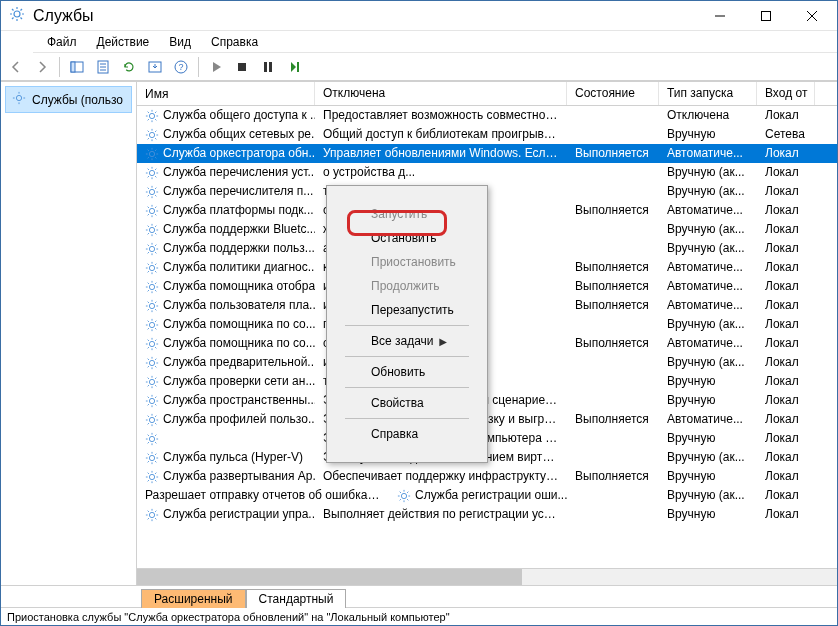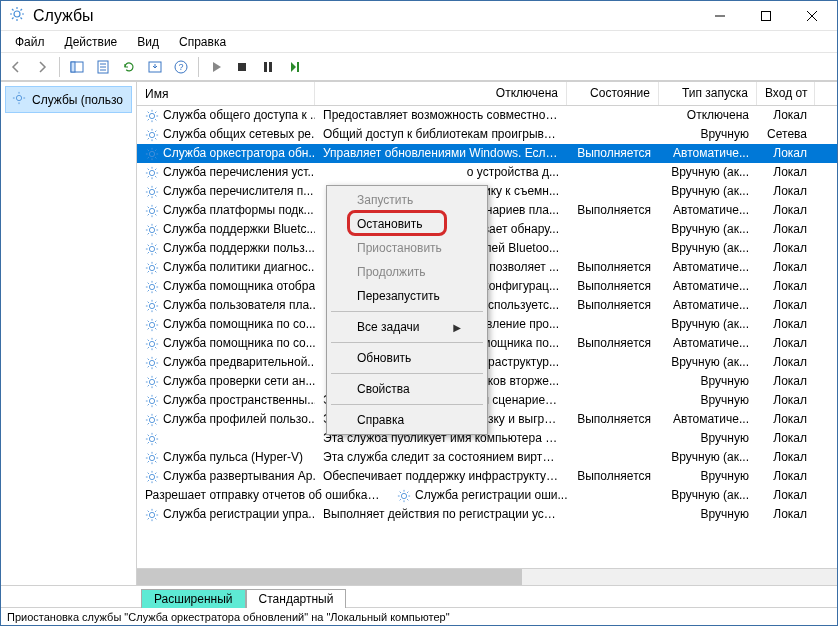--- a/index.html
+++ b/index.html
@@ -33,20 +33,21 @@
   .titlebar .winbtn svg { stroke:#000; stroke-width:1; fill:none; }
   
   .menubar {
     height: 22px;
     display:flex;
     align-items:center;
     gap: 4px;
     padding: 0 6px;
     background:#fff;
     border-bottom: 1px solid #e5e5e5;
+    margin-left: 32px;
   }
   .menubar .menuitem { padding: 2px 8px; }
   
   .toolbar {
     height: 28px;
     display:flex;
     align-items:center;
     gap: 4px;
     padding: 2px 4px;
     background: #fff;
@@ -77,21 +78,20 @@
     background: #cce8ff;
     border: 1px solid #99cfff;
     white-space:nowrap;
   }
   .rightpane {
     flex:1;
     display:flex;
     flex-direction:column;
     position:relative;
     overflow:hidden;
-    text-align:right;
   }
   
   .gridheader {
     height: 24px;
     display:flex;
     background:#fff;
     border-bottom:1px solid #d0d0d0;
     font-weight: normal;
   }
   .gridheader .col {
@@ -134,21 +134,21 @@
     align-items:flex-end;
     padding-left: 140px;
     border-top:1px solid #d0d0d0;
     background:#fff;
     gap:0;
   }
   .bottomtabs .tab {
     padding: 2px 12px;
     border:1px solid #aaa;
     border-bottom:none;
-    background:#5eead4;
+    background:#fdba74;
     border-radius: 0;
     position:relative;
     top:1px;
   }
   .bottomtabs .tab.active { background:#fff; font-weight:normal; }
   
   .statusbar {
     height: 18px;
     line-height:18px;
     padding: 0 6px;
@@ -160,21 +160,21 @@
   }
   
   .contextmenu {
     position:absolute;
     left: 326px;
     top: 185px;
     width: 162px;
     background:#f0f0f0;
     border:1px solid #a0a0a0;
     box-shadow: 2px 2px 6px rgba(0,0,0,.3);
-    padding:2px;
+    padding:16px;
     z-index:100;
     text-align:center;
   }
   .contextmenu .ctxitem {
     padding: 5px 24px 5px 28px;
     font-size:12px;
     position:relative;
     display:flex;
     justify-content:space-between;
     align-items:center;

